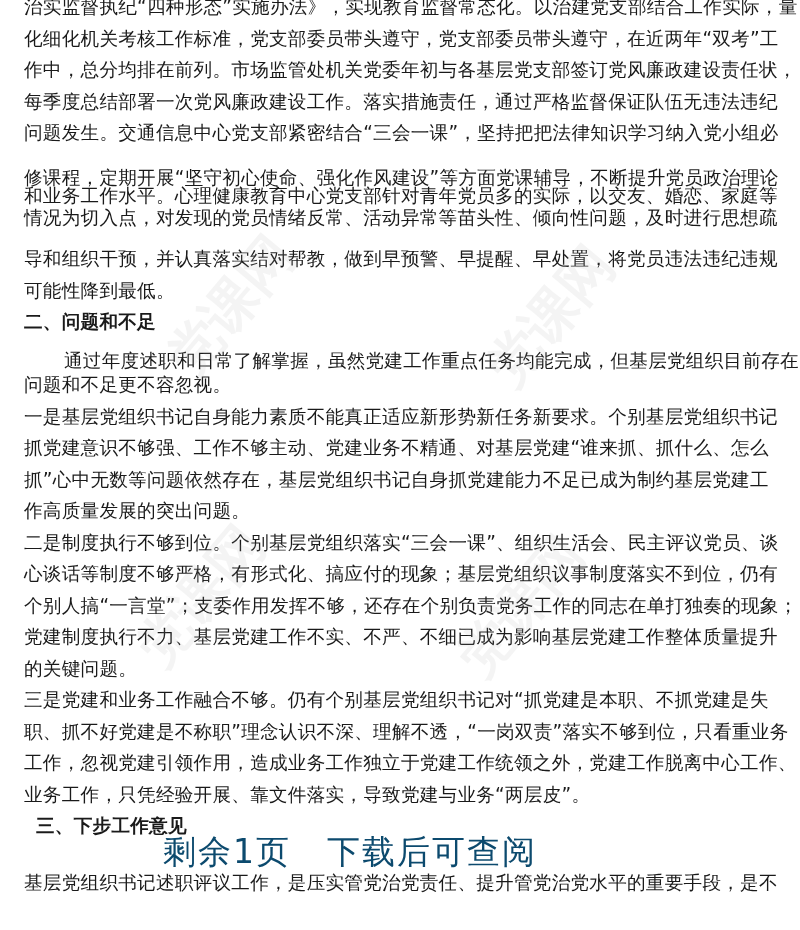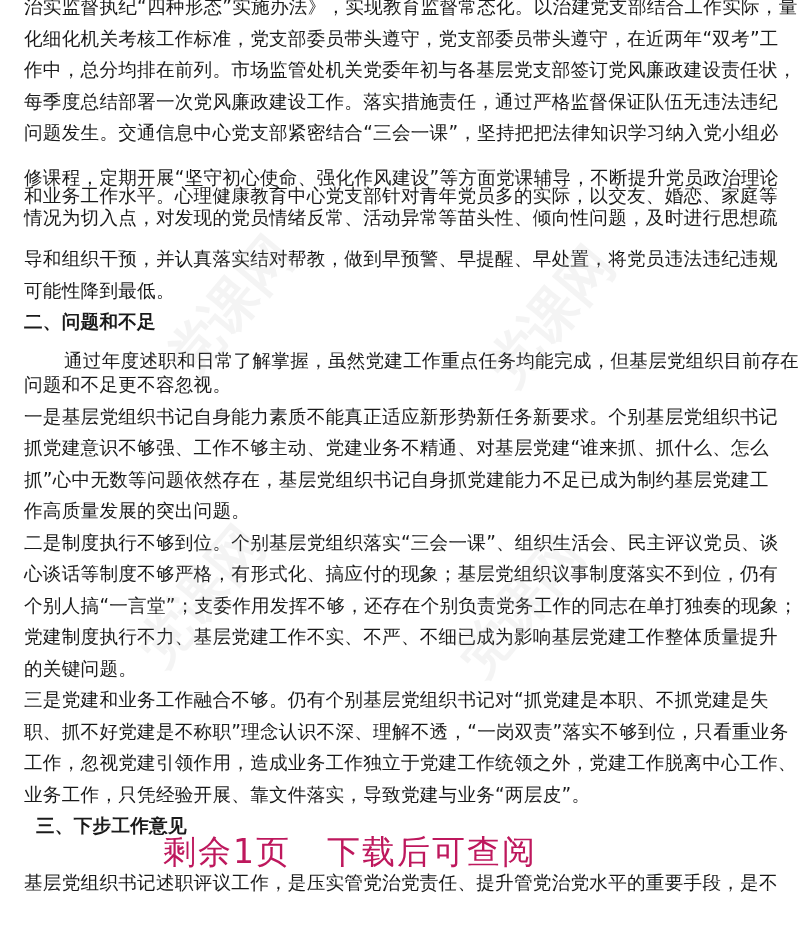--- a/index.html
+++ b/index.html
@@ -5,21 +5,21 @@
   html, body { margin: 0; padding: 0; background: #ffffff; }
   body { width: 800px; height: 930px; overflow: hidden; position: relative;
          font-family: "DejaVu Sans", "Liberation Sans", sans-serif; color: #1a1a1a; }
   .page { position: absolute; left: 0; top: -9px; width: 800px; }
   .line { position: absolute; left: 24px; width: 760px; height: 31.5px;
           font-size: 18.6px; line-height: 31.5px; white-space: nowrap; letter-spacing: 0.25px; }
   .heading { font-weight: bold; }
   .watermark { position: absolute; font-size: 54px; color: rgba(170,170,170,0.13);
                transform: rotate(-50deg); white-space: nowrap; pointer-events: none; font-weight: bold; }
   .footer { position: absolute; left: 0; top: 830px; width: 700px; text-align: center;
-            font-size: 33px; color: #be185d; letter-spacing: 2px; }
+            font-size: 33px; color: #0c4a6e; letter-spacing: 2px; }
   .footer span.gap { display: inline-block; width: 36px; }
 </style>
 </head>
 <body>
 
 <div class="page" id="page">
     <div class="line" style="top: 0px;">治实监督执纪“四种形态”实施办法》，实现教育监督常态化。以治建党支部结合工作实际，量</div>
     <div class="line" style="top: 31.5px;">化细化机关考核工作标准，党支部委员带头遵守，党支部委员带头遵守，在近两年“双考”工</div>
     <div class="line" style="top: 63px; text-align: center;">作中，总分均排在前列。市场监管处机关党委年初与各基层党支部签订党风廉政建设责任状，</div>
     <div class="line" style="top: 94.5px;">每季度总结部署一次党风廉政建设工作。落实措施责任，通过严格监督保证队伍无违法违纪</div>

